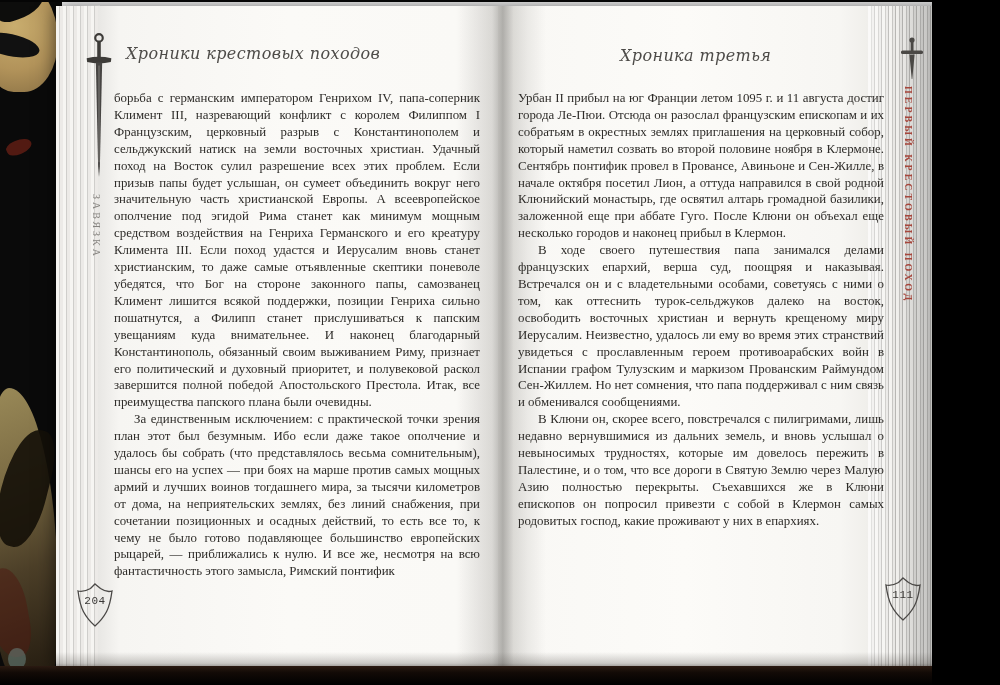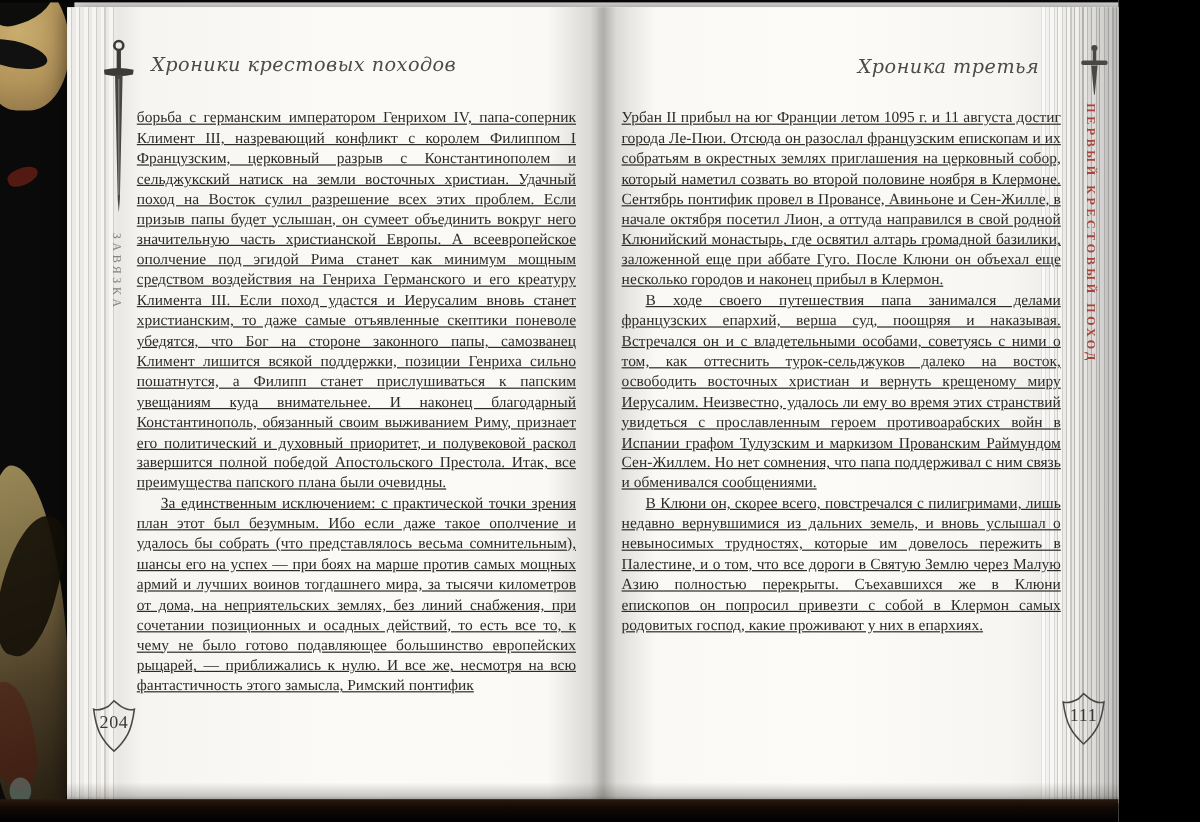--- a/index.html
+++ b/index.html
@@ -47,37 +47,37 @@
   .top-edge{position:absolute;left:0;top:-6px;width:1000px;height:8px;background:#050505;}
   .bottom-edge{position:absolute;left:0;top:666px;width:1000px;height:19px;
       background:linear-gradient(180deg,#2a1a11 0%,#120a06 35%,#000 100%);}
   .bottom-page-shadow{position:absolute;left:56px;top:652px;width:900px;height:16px;
       background:linear-gradient(180deg,rgba(0,0,0,0) 0%,rgba(60,55,50,.25) 70%,rgba(30,25,20,.5) 100%);}
 
   
   .running-head{position:absolute;font-family:"DejaVu Serif",serif;font-style:italic;
       font-size:16px;color:#4d4b48;letter-spacing:.4px;white-space:nowrap;}
   .head-left{left:126px;top:44px;}
-  .head-right{left:620px;top:46px;width:246px;text-align:right;font-style:italic;}
+  .head-right{left:620px;top:46px;width:246px;text-align:left;font-style:italic;}
   .margin-label{position:absolute;font-family:"Liberation Serif",serif;font-size:10px;
       letter-spacing:3px;white-space:nowrap;transform:rotate(90deg);transform-origin:0 0;}
   .label-left{left:102px;top:194px;color:#85837f;}
   .label-right{left:914px;top:86px;color:#a5463c;font-weight:bold;}
   .body-text{position:absolute;width:366px;font-size:12.9px;line-height:16.9px;
-      color:#2e2c29;text-align:justify;text-decoration:underline;}
+      color:#2e2c29;text-align:justify;}
   .body-text p{margin:0;text-indent:1.55em;}
   .body-text p:first-child{text-indent:0;}
   .text-left{left:114px;top:90px;}
   .text-right{left:518px;top:90px;}
   .sword-long{position:absolute;left:84px;top:32px;}
   .sword-small{position:absolute;left:898px;top:36px;}
   .shield{position:absolute;width:38px;height:46px;}
   .shield svg{position:absolute;left:0;top:0;}
   .shield .pnum{position:absolute;left:0;top:13px;width:38px;text-align:center;
-      font-size:15px;color:#3a3836;letter-spacing:.5px;}
+      font-size:11px;color:#3a3836;letter-spacing:.5px;font-family:Liberation Mono, monospace;}
   .shield-left{left:76px;top:582px;}
   .shield-right{left:884px;top:576px;}
 </style>
 </head>
 <body>
 
 <div class="scene">
 
   <div class="bg-strip">
     <div class="blob-tan-top"></div>

